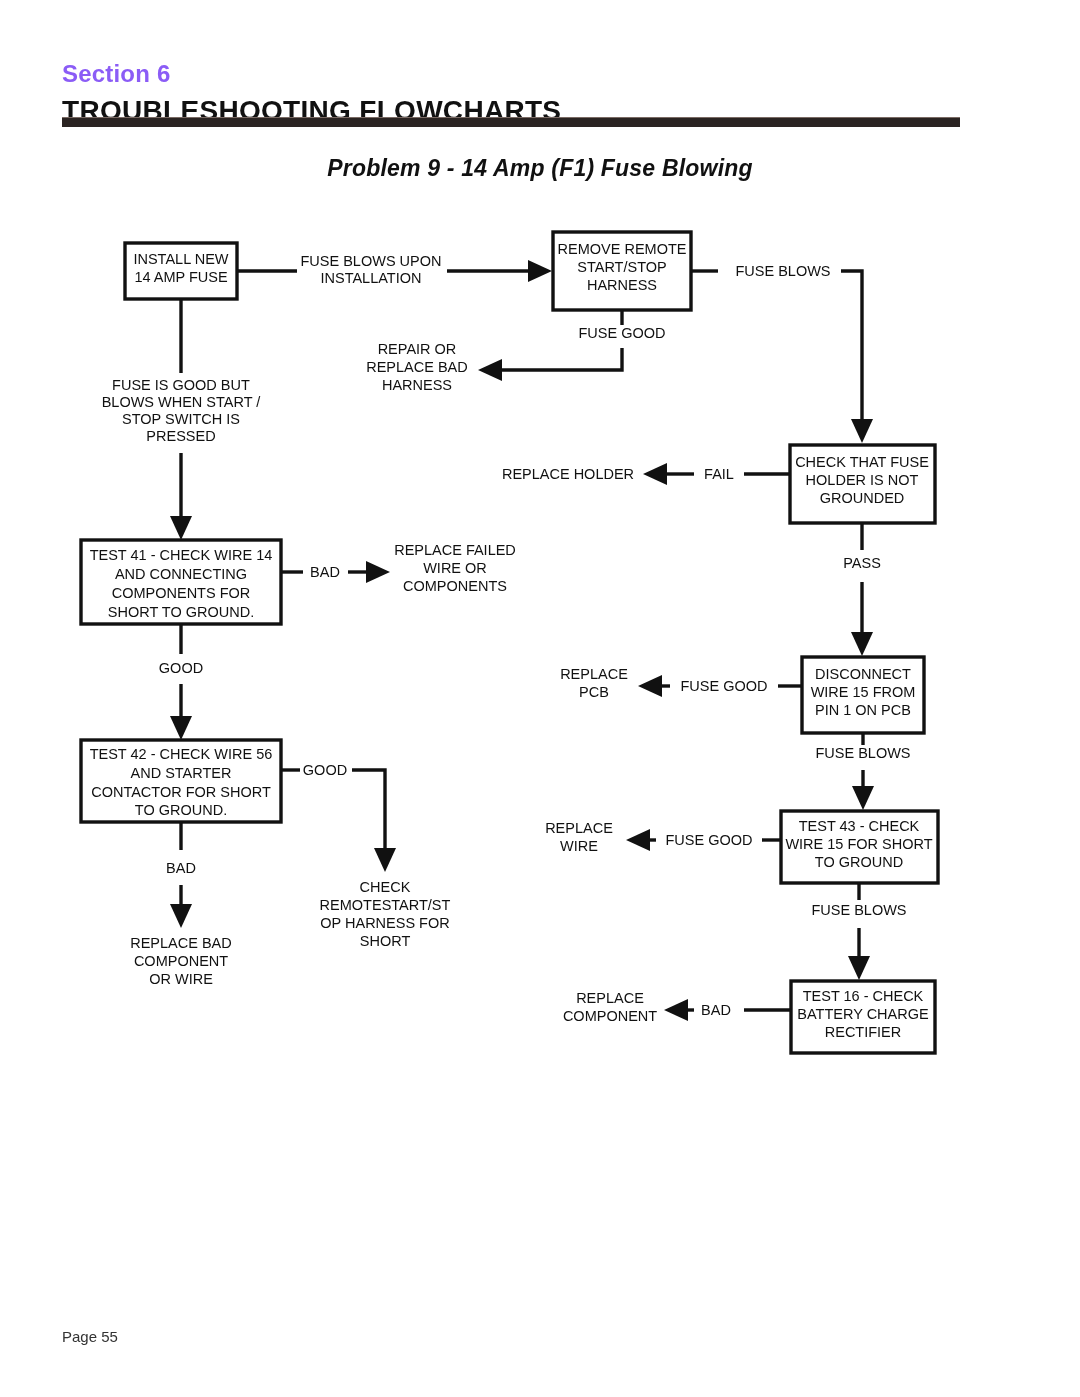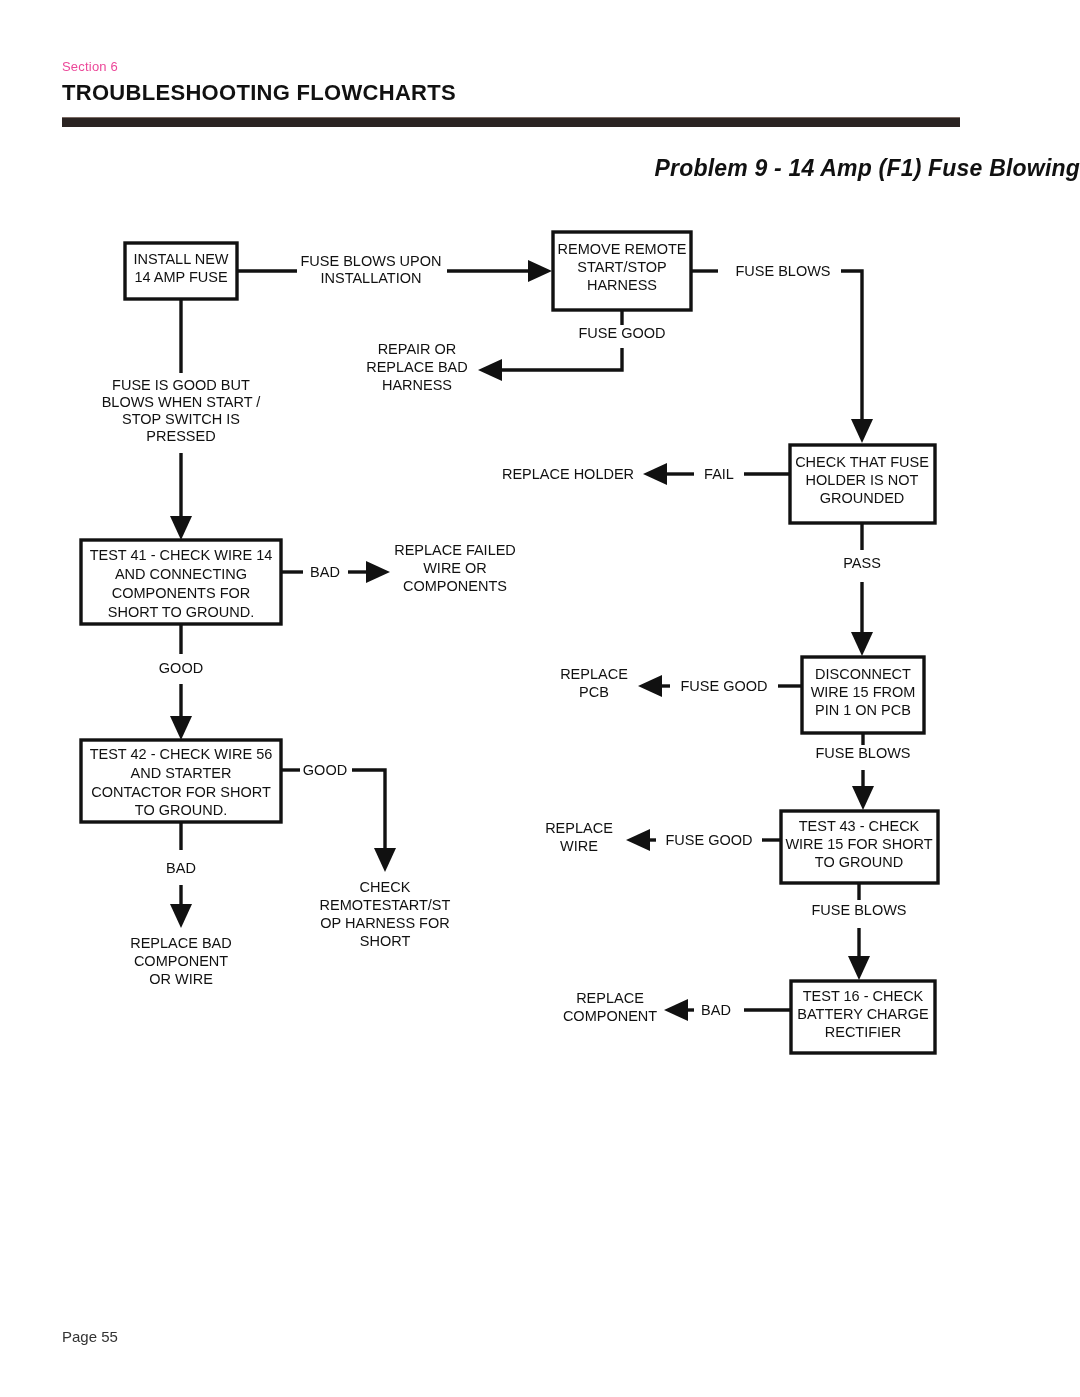--- a/index.html
+++ b/index.html
@@ -21,28 +21,28 @@
     background: #ffffff;
   }
   
   .header {
     position: absolute;
     left: 62px;
     top: 58px;
     width: 900px;
   }
   .header .section-line {
-    font-size: 13px;
-    font-weight: normal;
+    font-size: 24px;
+    font-weight: bold;
     letter-spacing: 0.2px;
     line-height: 1.35;
-    color: #ec4899;
+    color: #8b5cf6;
   }
   .header .section-title {
-    font-size: 22px;
+    font-size: 28px;
     font-weight: bold;
     letter-spacing: 0.3px;
     line-height: 1.35;
     color: #111111;
     margin-top: 2px;
   }
   .header-rule {
     position: absolute;
     left: 62px;
     top: 117px;
@@ -50,21 +50,21 @@
     height: 9px;
     background: #2b2422;
     border-top: 1px solid #7a6a64;
   }
   
   .problem-title {
     position: absolute;
     left: 0;
     top: 155px;
     width: 1080px;
-    text-align: right;
+    text-align: center;
     font-size: 23px;
     font-weight: bold;
     font-style: italic;
     color: #111111;
     letter-spacing: 0.2px;
   }
   
   .flow-wrap {
     position: absolute;
     left: 0;

